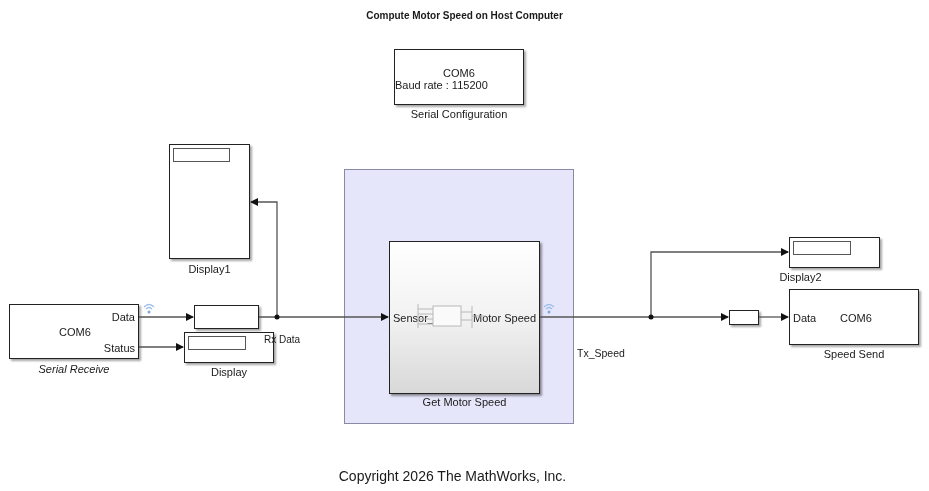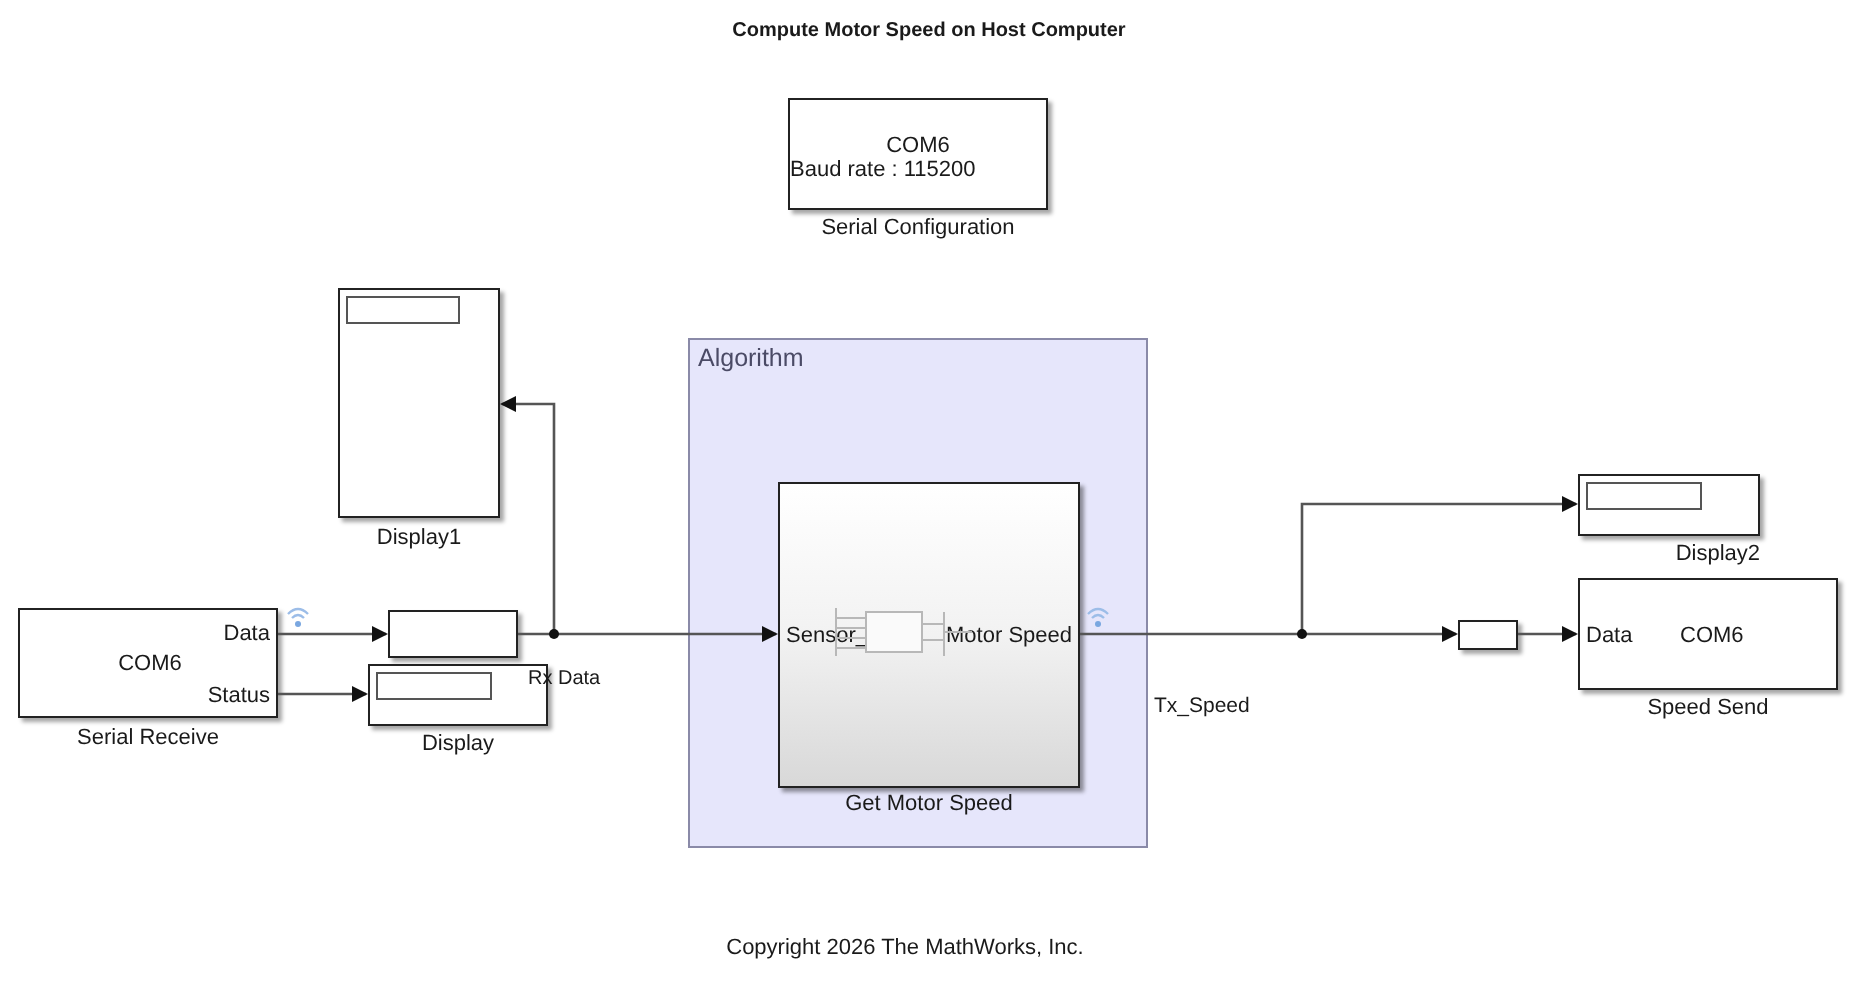--- a/index.html
+++ b/index.html
@@ -1,20 +1,20 @@
 <!DOCTYPE html>
 <html><head>
   <meta charset="utf-8">
   <style>
     html, body { margin:0; padding:0; background:#ffffff; }
     body { width:929px; height:491px; position:relative; overflow:hidden;
            font-family:"Liberation Sans", sans-serif; color:#1a1a1a; }
     .abs { position:absolute; }
     .title { left:0; width:929px; top:10px; text-align:center; font-weight:bold; font-size:10px; }
-    .copyright { left:0; width:905px; top:468px; text-align:center; font-size:11px; }
+    .copyright { left:0; width:905px; top:468px; text-align:center; font-size:14px; }
     .block { position:absolute; background:#fff; border:1px solid #222; box-shadow:2px 2px 2px rgba(0,0,0,0.35); box-sizing:border-box; }
     .blabel { position:absolute; font-size:11px; text-align:center; white-space:nowrap; }
     .inner-disp { position:absolute; border:1px solid #555; background:#fff; box-sizing:border-box; }
     .port { position:absolute; font-size:11px; white-space:nowrap; }
     .area { position:absolute; left:344px; top:169px; width:230px; height:255px; background:#e6e6fb;
             border:1px solid #8a8aa8; box-sizing:border-box; }
     .area-text { position:absolute; left:4px; top:2px; font-size:12.5px; color:#4b4b66; line-height:14px; width:226px; }
     .subsys { position:absolute; left:389px; top:241px; width:151px; height:153px;
               background:linear-gradient(#ffffff 0%, #f2f2f2 50%, #d8d8d8 100%);
               border:1px solid #222; box-sizing:border-box; box-shadow:2px 2px 2px rgba(0,0,0,0.4); }
@@ -35,32 +35,31 @@
 <div class="block" style="left:169px; top:144px; width:81px; height:115px;">
   <div class="inner-disp" style="left:3px; top:3px; width:57px; height:14px;"></div>
 </div>
 <div class="blabel" style="left:169px; width:81px; top:263px;">Display1</div>
 
 <div class="block" style="left:9px; top:304px; width:130px; height:55px;">
   <div style="position:absolute; left:0; width:130px; top:21px; text-align:center; font-size:11px;">COM6</div>
   <div class="port" style="right:3px; top:6px;">Data</div>
   <div class="port" style="right:3px; top:37px;">Status</div>
 </div>
-<div class="blabel" style="left:9px; width:130px; top:363px;">Serial Receive</div>
+<div class="blabel" style="left:9px; width:130px; top:363px;font-style:italic;">Serial Receive</div>
 
 <div class="block" style="left:194px; top:305px; width:65px; height:24px;"></div>
 
 <div class="block" style="left:184px; top:332px; width:90px; height:31px;">
   <div class="inner-disp" style="left:3px; top:3px; width:58px; height:14px;"></div>
 </div>
 <div class="blabel" style="left:184px; width:90px; top:366px;">Display</div>
 
 <div class="area">
   <div class="area-text">
-    <div>Algorithm</div>
   </div>
 </div>
 
 <div class="subsys">
   <div class="port" style="left:3px; top:70px;">Sensor_Input</div>
   <div class="port" style="right:3px; top:70px;">Motor Speed</div>
   <svg width="151" height="153" style="position:absolute; left:0; top:0;">
     <g stroke="#b8b8b8" stroke-width="1" fill="none">
       <rect x="43" y="64" width="28" height="20" fill="#fafafa"></rect>
       <line x1="28" y1="62" x2="28" y2="86"></line>
@@ -73,21 +72,21 @@
       <line x1="82" y1="64" x2="82" y2="86"></line>
       <line x1="82" y1="74" x2="96" y2="74"></line>
     </g>
   </svg>
 </div>
 <div class="blabel" style="left:389px; width:151px; top:396px;">Get Motor Speed</div>
 
 <div class="block" style="left:789px; top:237px; width:91px; height:31px;">
   <div class="inner-disp" style="left:3px; top:3px; width:58px; height:14px;"></div>
 </div>
-<div class="blabel" style="left:789px; width:91px; top:271px;text-align:right;">Display2</div>
+<div class="blabel" style="left:755px; width:91px; top:271px;">Display2</div>
 
 <div class="block" style="left:729px; top:310px; width:30px; height:15px;"></div>
 
 <div class="block" style="left:789px; top:289px; width:130px; height:56px;">
   <div class="port" style="left:3px; top:22px;">Data</div>
   <div style="position:absolute; left:50px; top:22px; font-size:11px;">COM6</div>
 </div>
 <div class="blabel" style="left:789px; width:130px; top:348px;">Speed Send</div>
 
 <div class="port" style="left:264px; top:319px; font-size:10px;margin-top:15px;">Rx Data</div>

